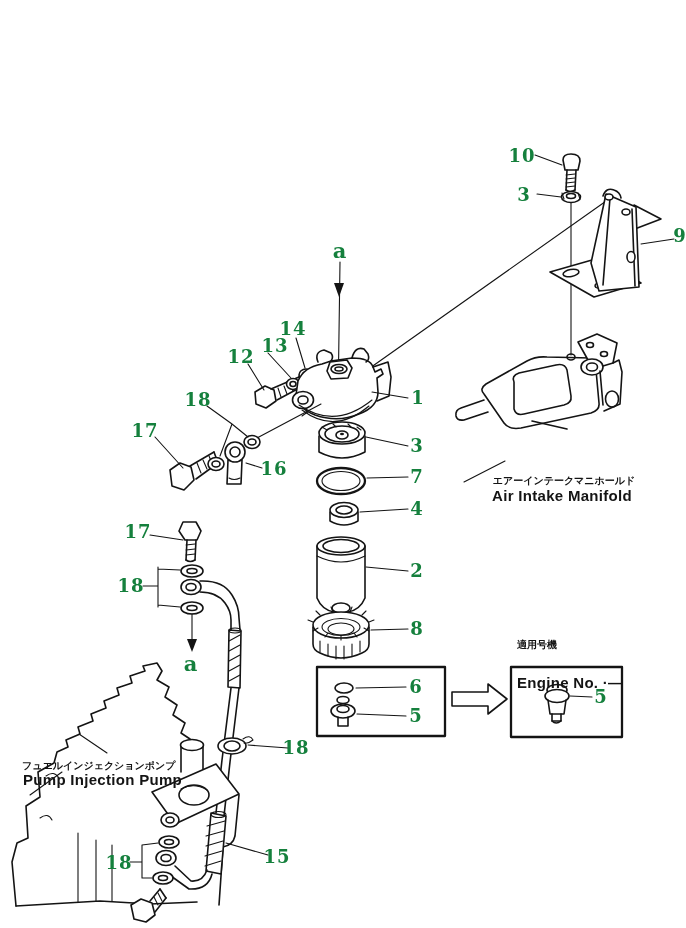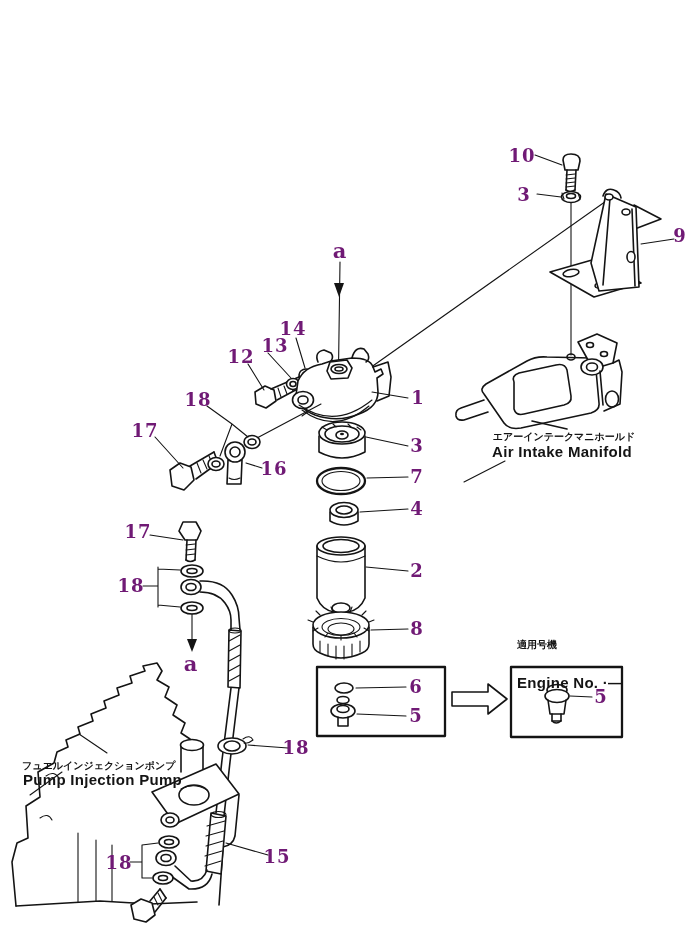--- a/index.html
+++ b/index.html
@@ -4,28 +4,28 @@
 <style>
   html,body{margin:0;padding:0;background:#e8e8e8;}
   .page{position:relative;width:686px;height:928px;background:#ffffff;overflow:hidden;
         font-family:"Liberation Sans",sans-serif;}
   svg.art{position:absolute;left:0;top:0;}
   .ln{fill:none;stroke:#141414;stroke-width:1.6;stroke-linecap:round;stroke-linejoin:round;}
   .fl{fill:#ffffff;stroke:#141414;stroke-width:1.6;stroke-linecap:round;stroke-linejoin:round;}
   .thin{stroke-width:1.1;}
   .thick{stroke-width:2.3;}
   .dark{fill:#141414;stroke:none;}
-  .callout{position:absolute;transform:translate(-50%,-50%);color:#701a75;
+  .callout{position:absolute;transform:translate(-50%,-50%);color:#15803d;
            font-family:"DejaVu Serif",serif;font-weight:700;font-size:18px;line-height:1;
            letter-spacing:1px;white-space:nowrap;}
   .aLabel{font-size:21px;}
   .note{position:absolute;color:#141414;font-weight:700;white-space:nowrap;line-height:1.15;}
   .jp{font-size:10px;}
   .en{font-size:15px;letter-spacing:0.3px;}
-  .ctr{transform:translateX(-50%);text-align:center;}
+  .ctr{transform:translateX(-50%);text-align:center;margin-top:44px;}
 </style>
 </head>
 <body>
 
 <div class="page">
 
 <svg class="art" width="686" height="928" viewBox="0 0 686 928">
 
   <path class="ln thin" d="M302,416 L609,199"></path>
 

